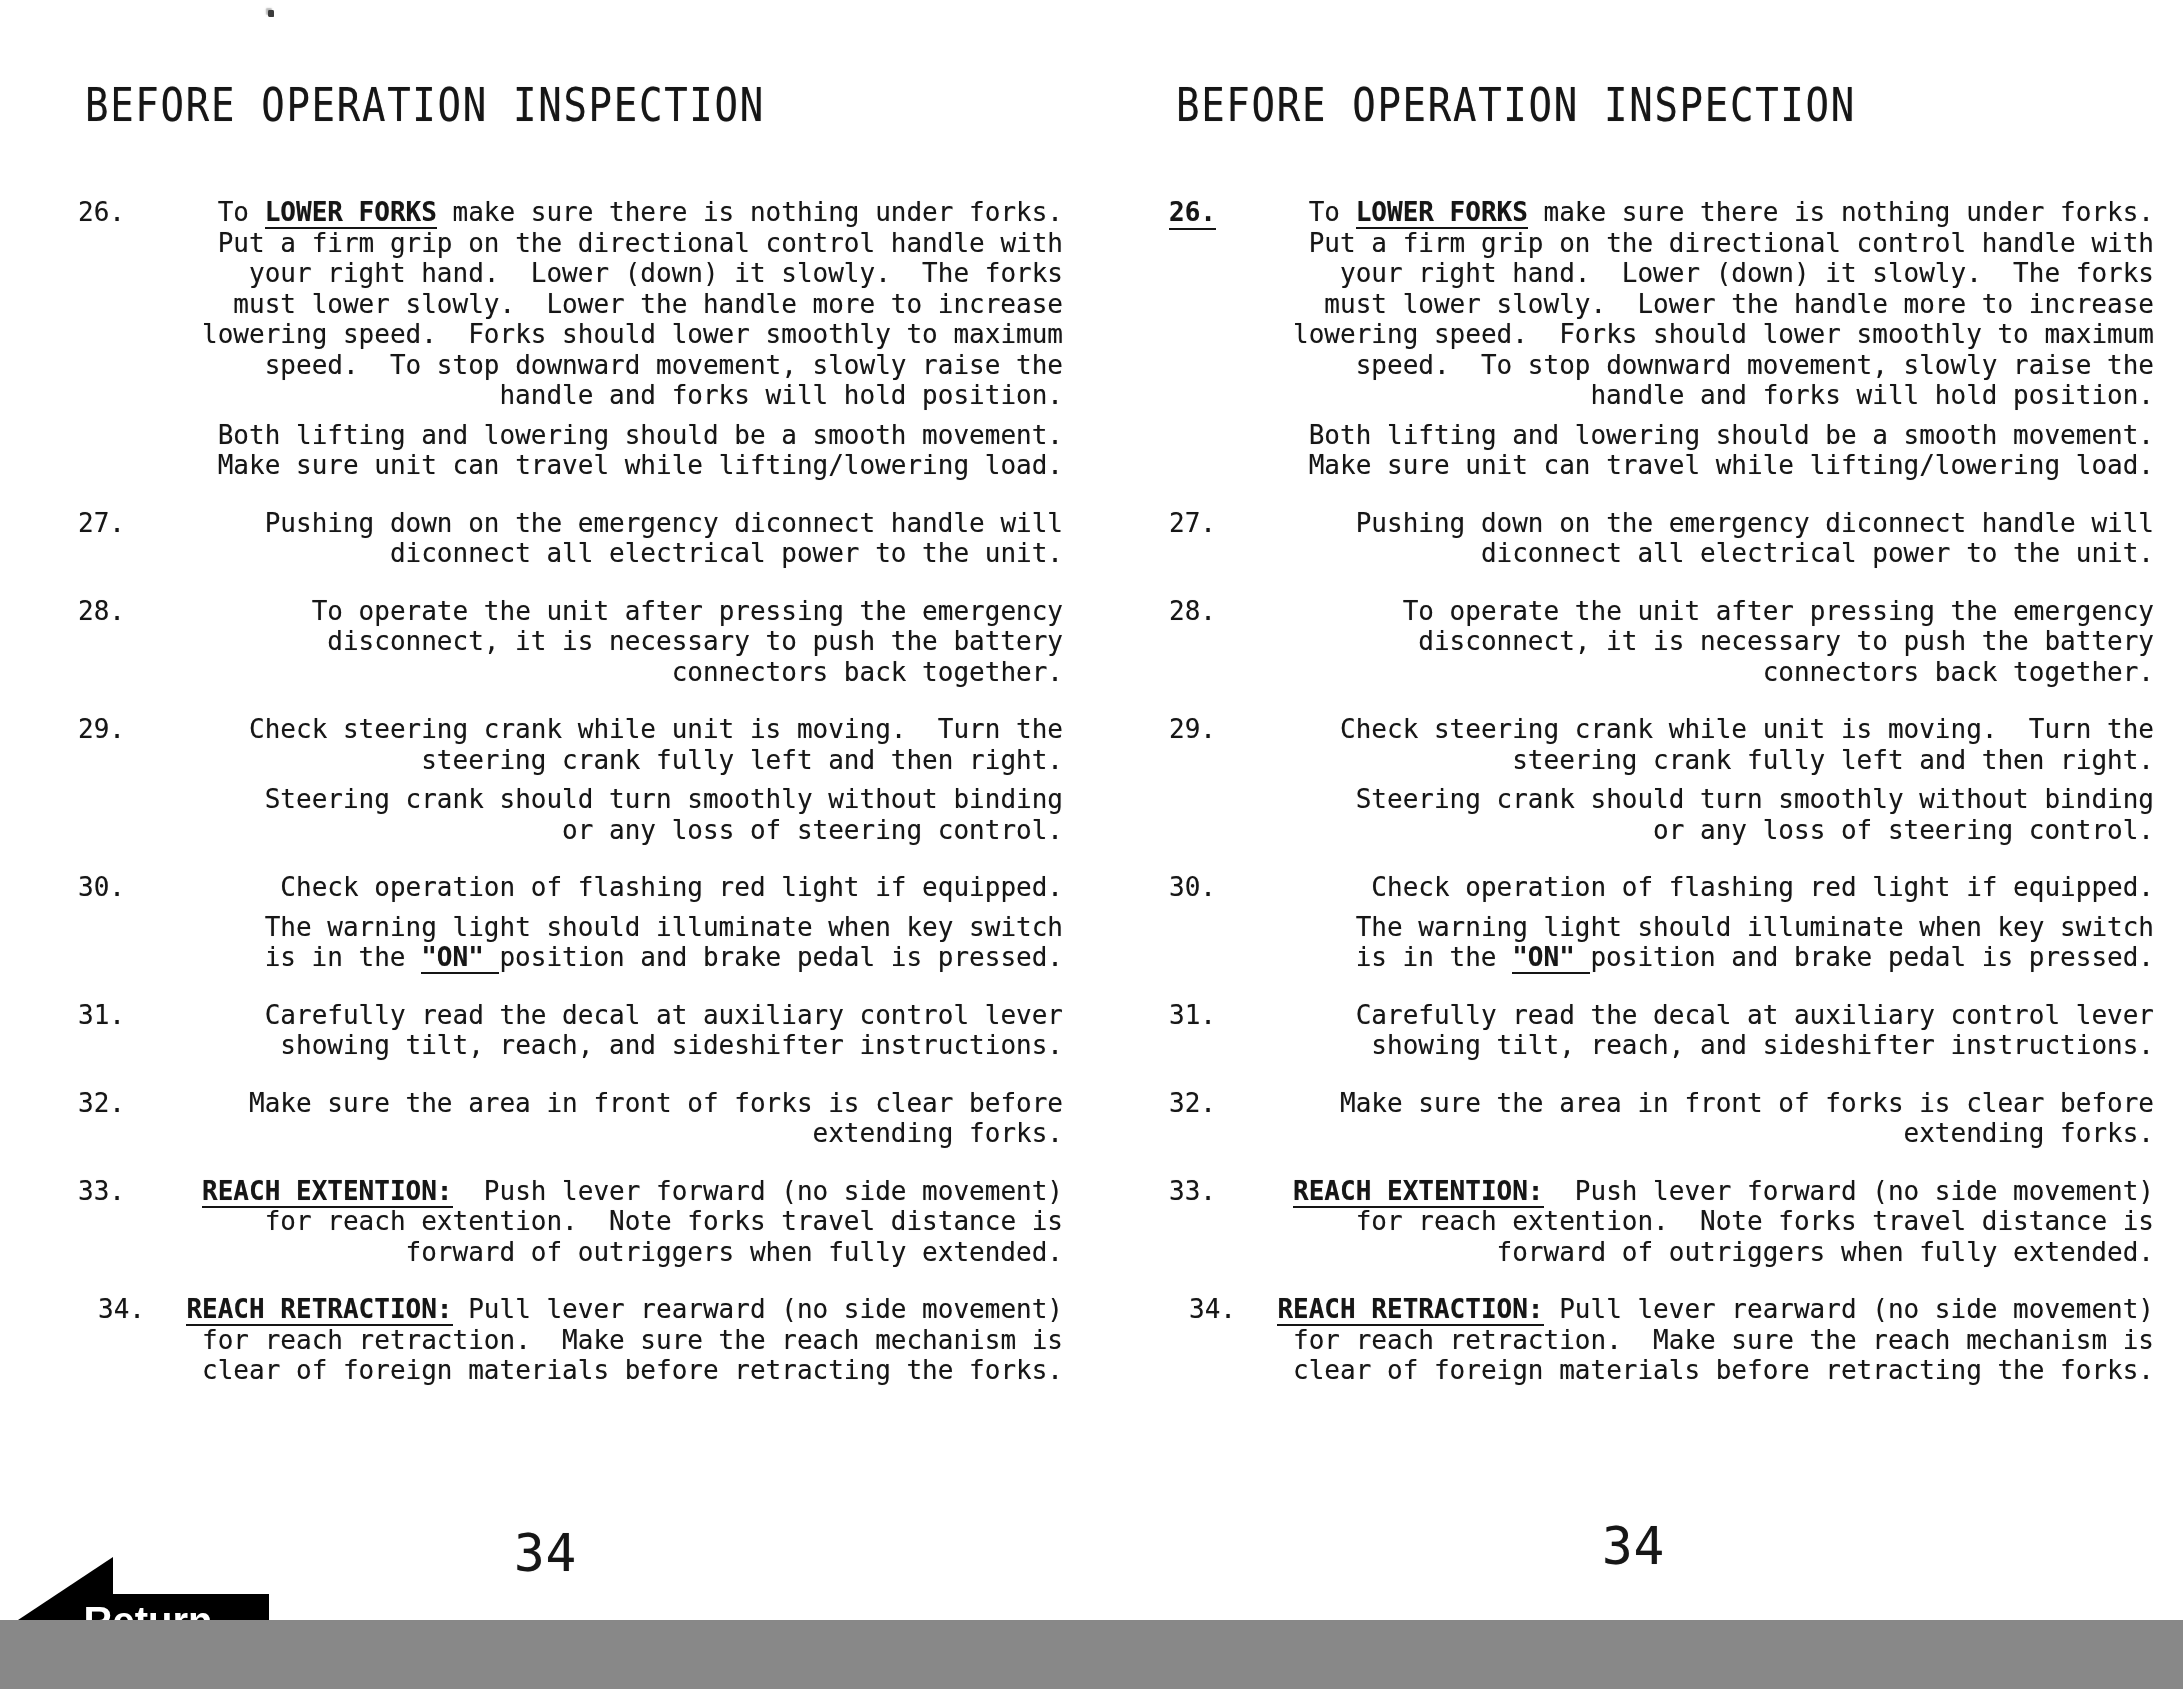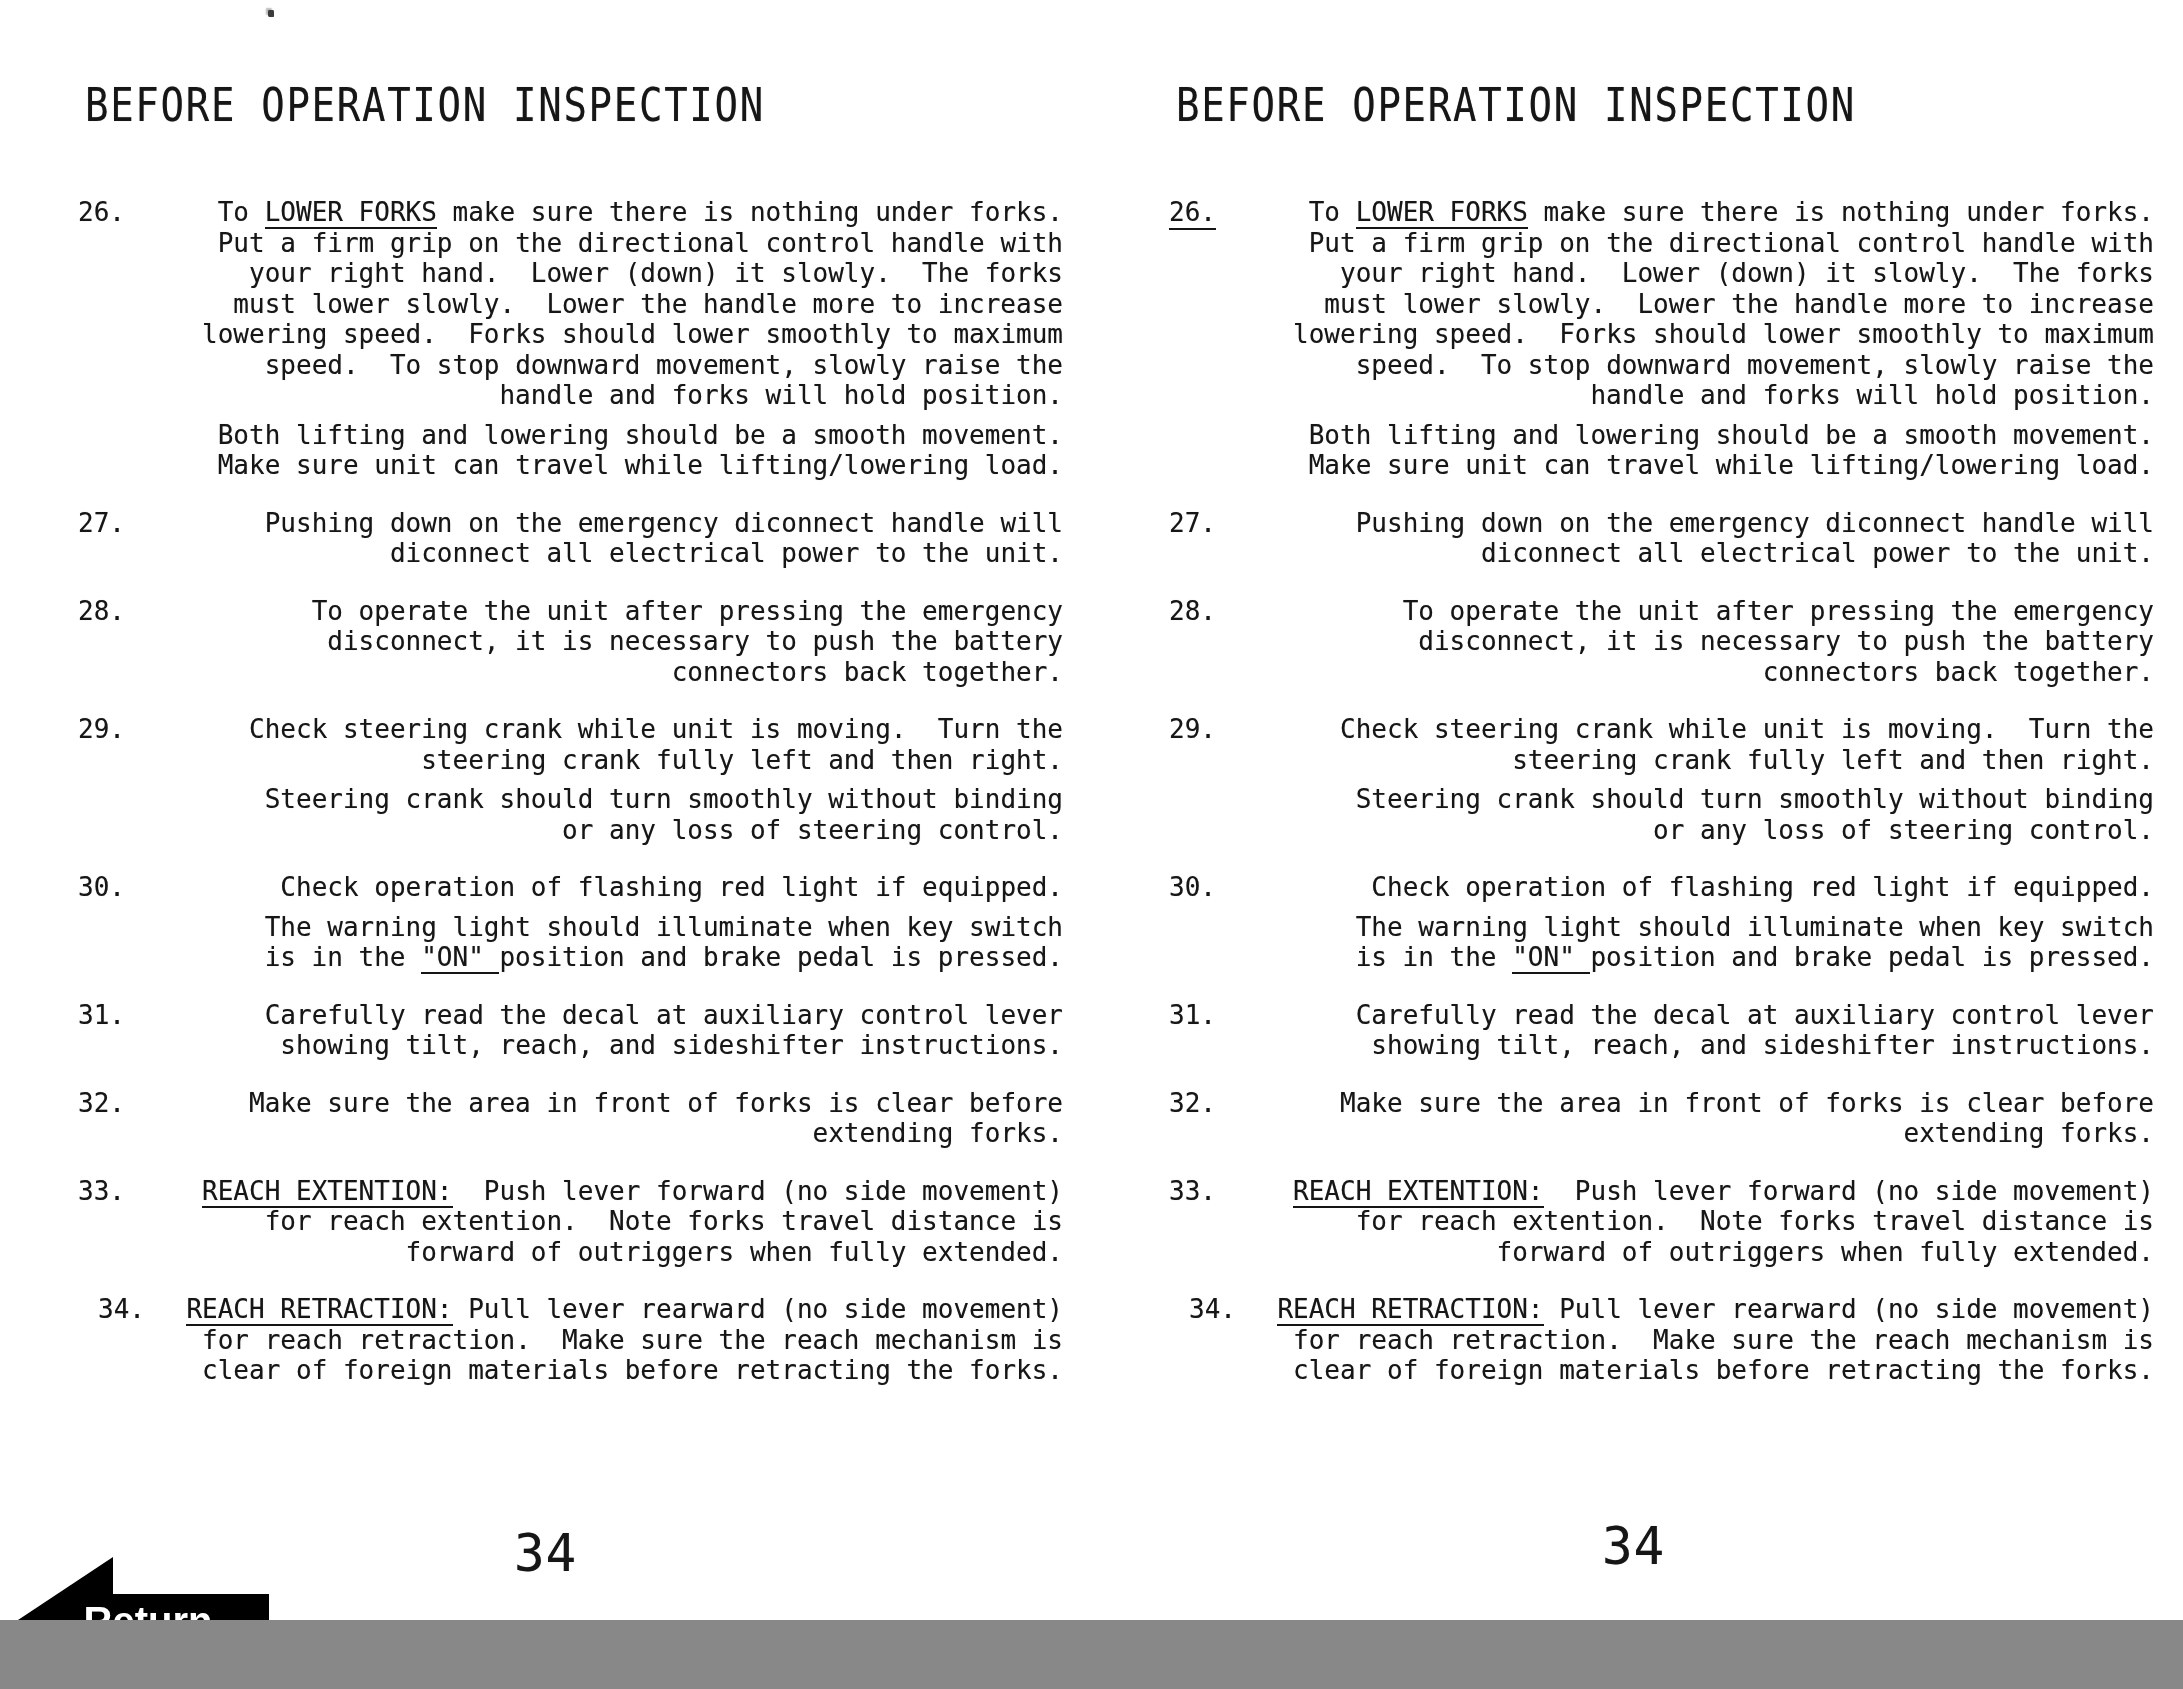--- a/index.html
+++ b/index.html
@@ -29,21 +29,21 @@
   .list{
     font-size:26px;
     line-height:30.5px;
     text-shadow:0 0 0.7px rgba(0,0,0,.4);
   }
   .item{position:relative;padding-left:55px;margin:0 0 27px 0;text-align:right;}
   .item:last-child{margin-bottom:0;margin-left:20px;}
   .num{position:absolute;left:0;top:0;white-space:pre;}
   .para{white-space:pre;}
   .para + .para{margin-top:9px;}
-  .u{border-bottom:2.8px solid #151515;}
+  .u{border-bottom:2.8px solid #151515;font-weight:bold;}
   .page-number{
     position:absolute;
     font-size:51px;line-height:39px;
     letter-spacing:0.7px;
     text-shadow:0 0 0.7px rgba(0,0,0,.45);
   }
   .page-number.left{left:514px;top:1534px;}
   .page-number.right{left:1602px;top:1527px;}
   .return-btn{
     position:absolute;left:14.6px;top:1557px;width:254px;height:130px;

